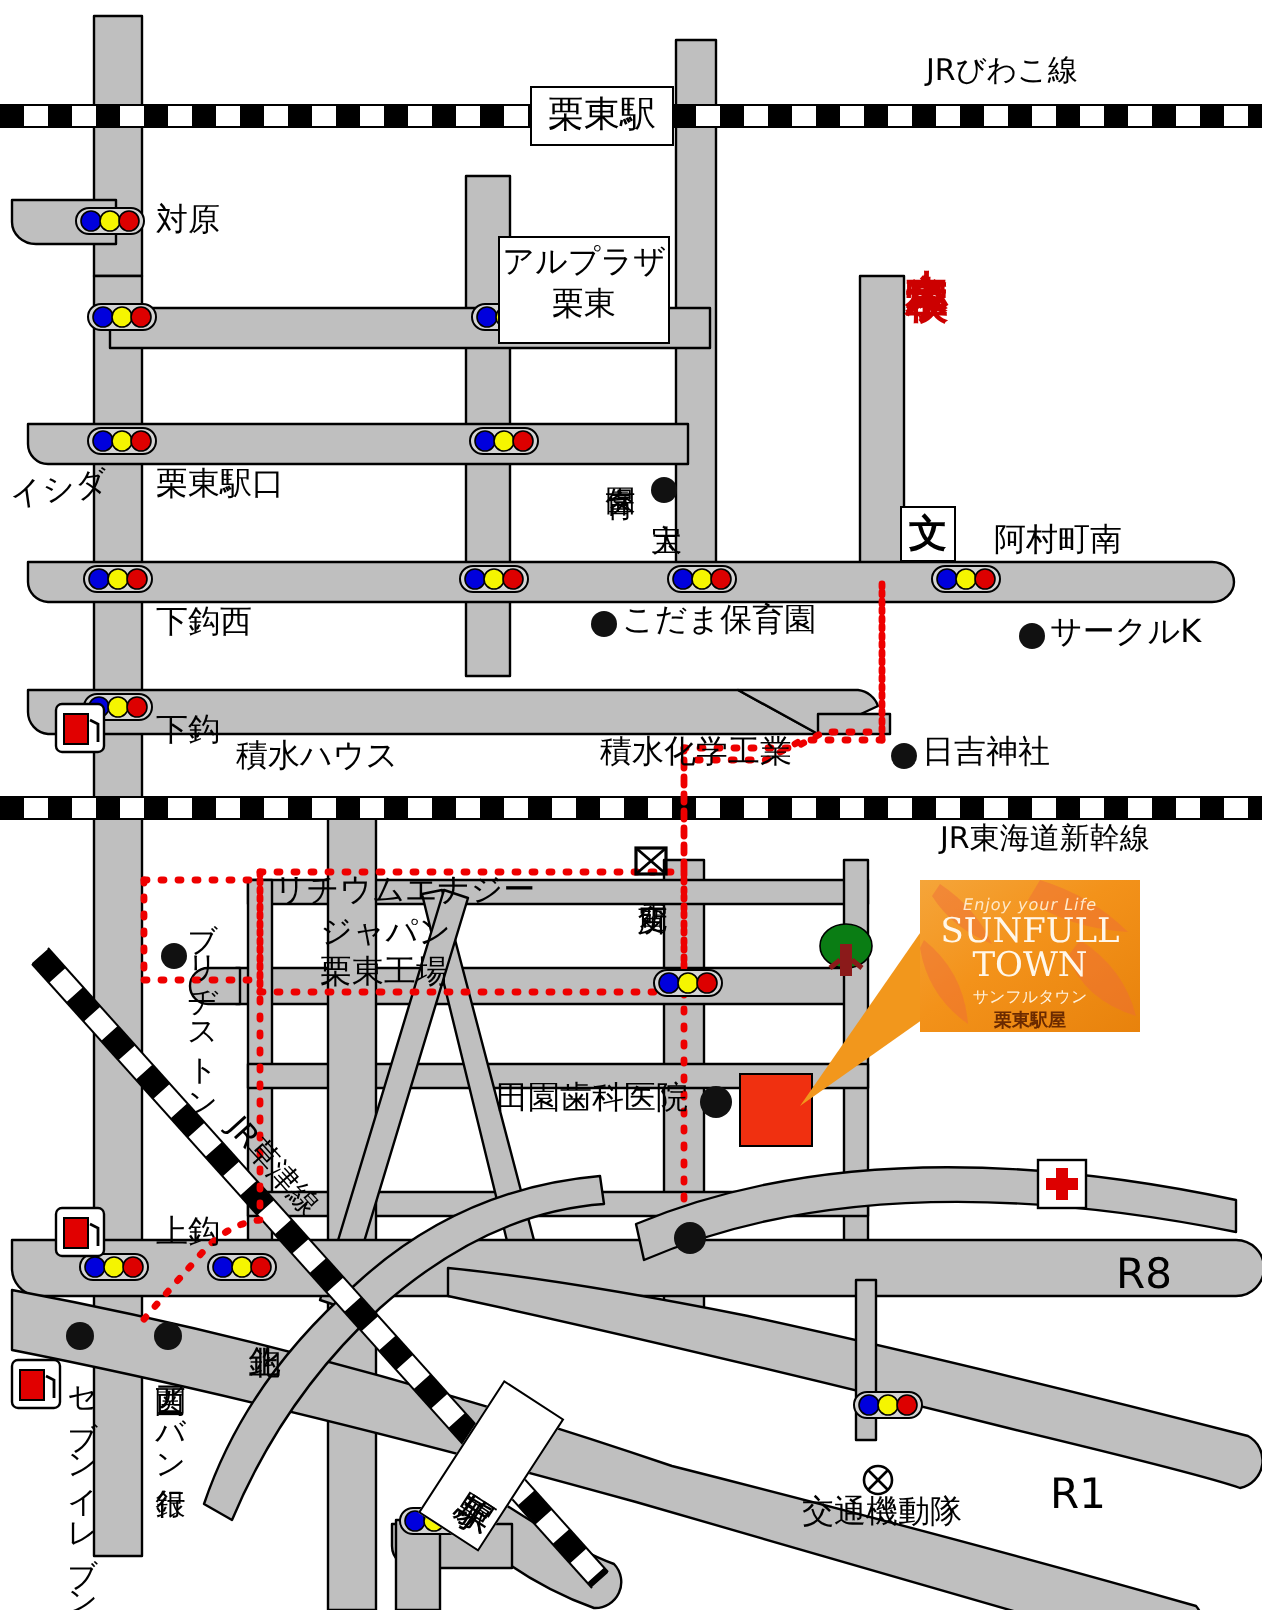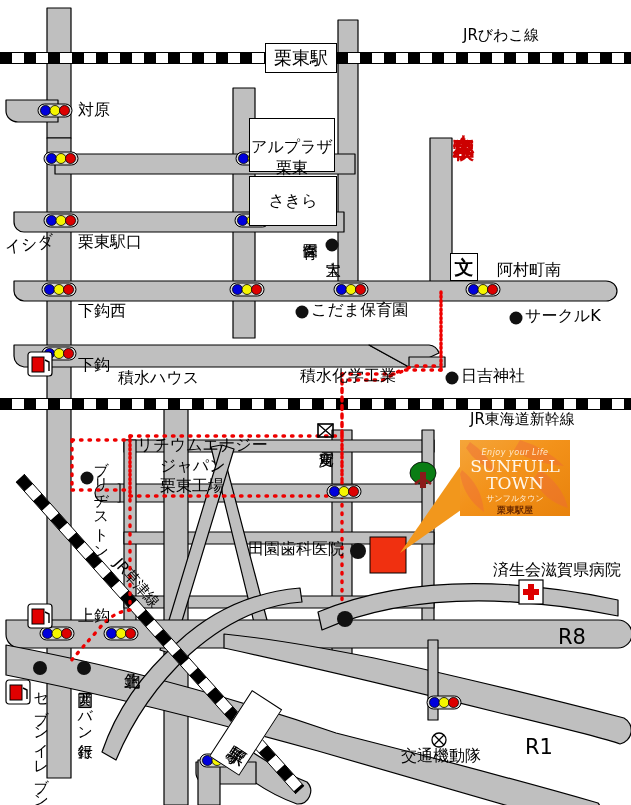--- a/index.html
+++ b/index.html
@@ -299,25 +299,24 @@
 
 <div class="lbl" style="left:78px; top:102px; font-size:16px;">対原</div>
 <div class="lbl" style="left:78px; top:234px; font-size:16px;">栗東駅口</div>
 <div class="lbl rot" style="left:4px; top:240px; font-size:16px; transform:rotate(-8deg);">イシダ</div>
 <div class="lbl" style="left:78px; top:303px; font-size:16px;">下鈎西</div>
 <div class="lbl" style="left:78px; top:357px; font-size:16px;">下鈎</div>
 <div class="lbl" style="left:497px; top:262px; font-size:16px;">阿村町南</div>
 <div class="lbl" style="left:78px; top:608px; font-size:16px;">上鈎</div>
 <div class="lbl lbl-v" style="left:124px; top:660px; font-size:16px;">上鈎北</div>
 
-<div class="boxlbl" style="left:249px; top:118px; width:86px; height:54px; font-size:16px; padding-top:18px; box-sizing:border-box;">
+<div class="boxlbl" style="left:249px; top:118px; width:86px; height:54px; font-size:16px; padding-top:2px; box-sizing:border-box;">
   <div>アルプラザ</div>
   <div>栗東</div>
 </div>
-<div class="boxlbl" style="left:249px; top:176px; width:86px; height:48px; line-height:48px; font-size:16px;">さきら</div>
 
 <div class="lbl lbl-v" style="left:302px; top:232px; font-size:15px;">保育園</div>
 <div class="lbl lbl-v" style="left:325px; top:250px; font-size:15px;">大宝</div>
 
 <div class="lbl lbl-v red-school" style="left:452px; top:118px; font-size:21px; letter-spacing:1px;">大宝東小学校</div>
 <div class="boxlbl" style="left:450px; top:253px; width:26px; height:26px; line-height:26px; font-size:19px; font-weight:bold;">文</div>
 
 <div class="lbl" style="left:311px; top:302px; font-size:16px;">こだま保育園</div>
 <div class="lbl" style="left:525px; top:308px; font-size:16px;text-align:center;">サークルK</div>
 <div class="lbl" style="left:461px; top:368px; font-size:16px;">日吉神社</div>
@@ -328,21 +327,20 @@
 <div class="lbl" style="left:160px; top:458px; font-size:16px;">ジャパン</div>
 <div class="lbl" style="left:160px; top:478px; font-size:16px;">栗東工場</div>
 
 <div class="lbl lbl-v" style="left:318px; top:440px; font-size:15px;">変電所</div>
 
 <div class="lbl lbl-v" style="left:93px; top:450px; font-size:15px;">ブリヂストン</div>
 
 <div class="lbl" style="left:248px; top:541px; font-size:16px;">田園歯科医院</div>
 
 
-<div class="lbl" style="left:493px; top:562px; font-size:16px;">済生会滋賀県病院</div>
 
 <div class="lbl lbl-v" style="left:33px; top:682px; font-size:15px;">セブンイレブン</div>
 <div class="lbl lbl-v" style="left:77px; top:682px; font-size:15px;">関西アーバン銀行</div>
 
 <div class="lbl" style="left:401px; top:748px; font-size:16px;">交通機動隊</div>
 
 <div class="lbl" style="left:558px; top:627px; font-size:21px;">R8</div>
 <div class="lbl" style="left:525px; top:737px; font-size:21px;">R1</div>
 
 <div class="banner" style="left:460px; top:440px; width:110px; height:76px; text-align:center; color:#fff;">

